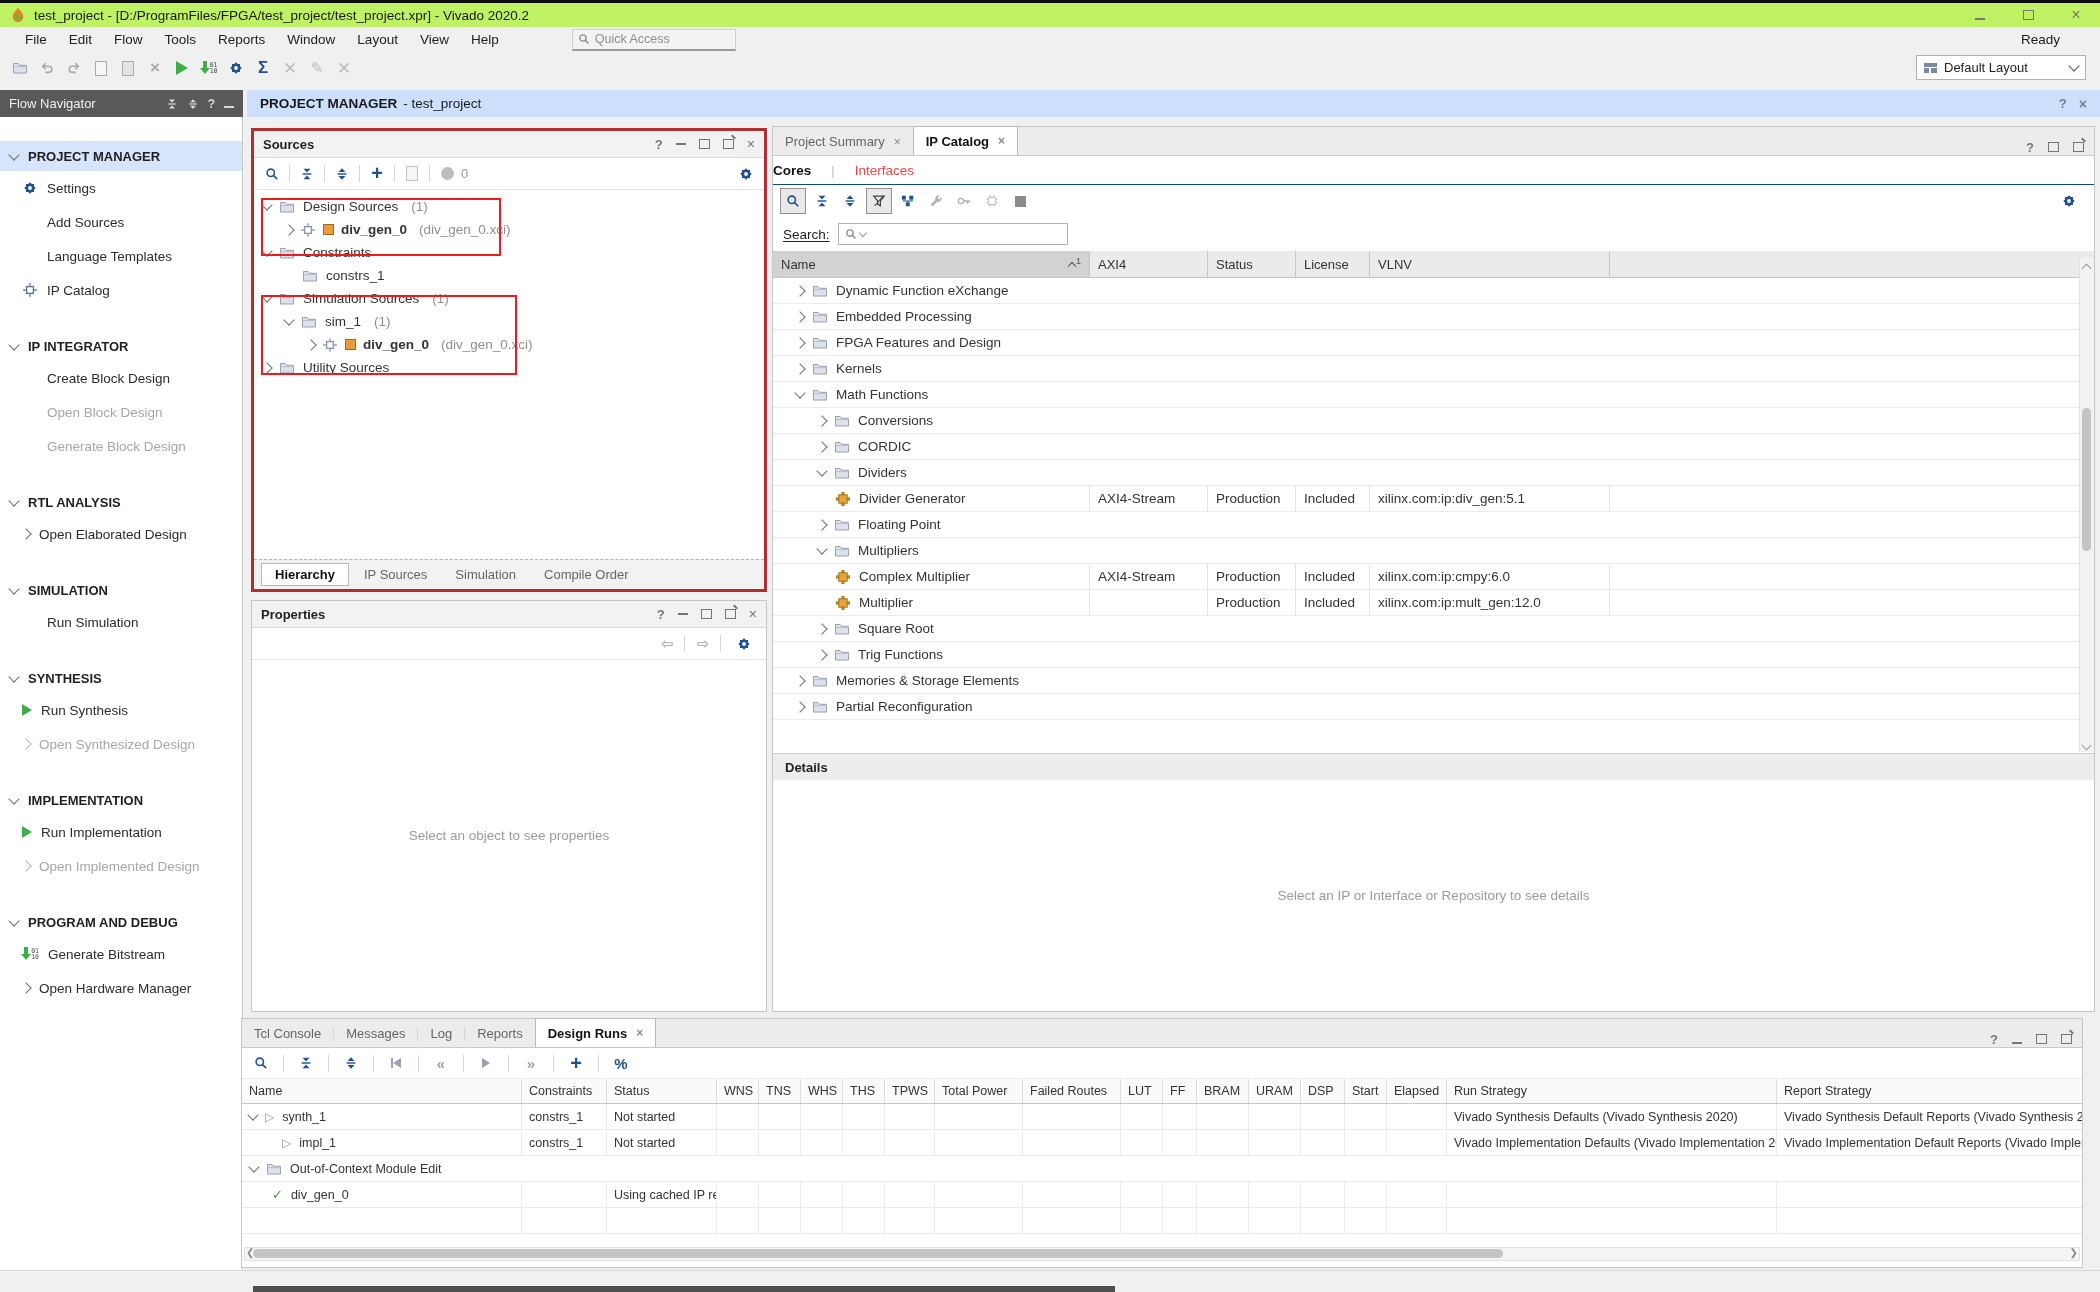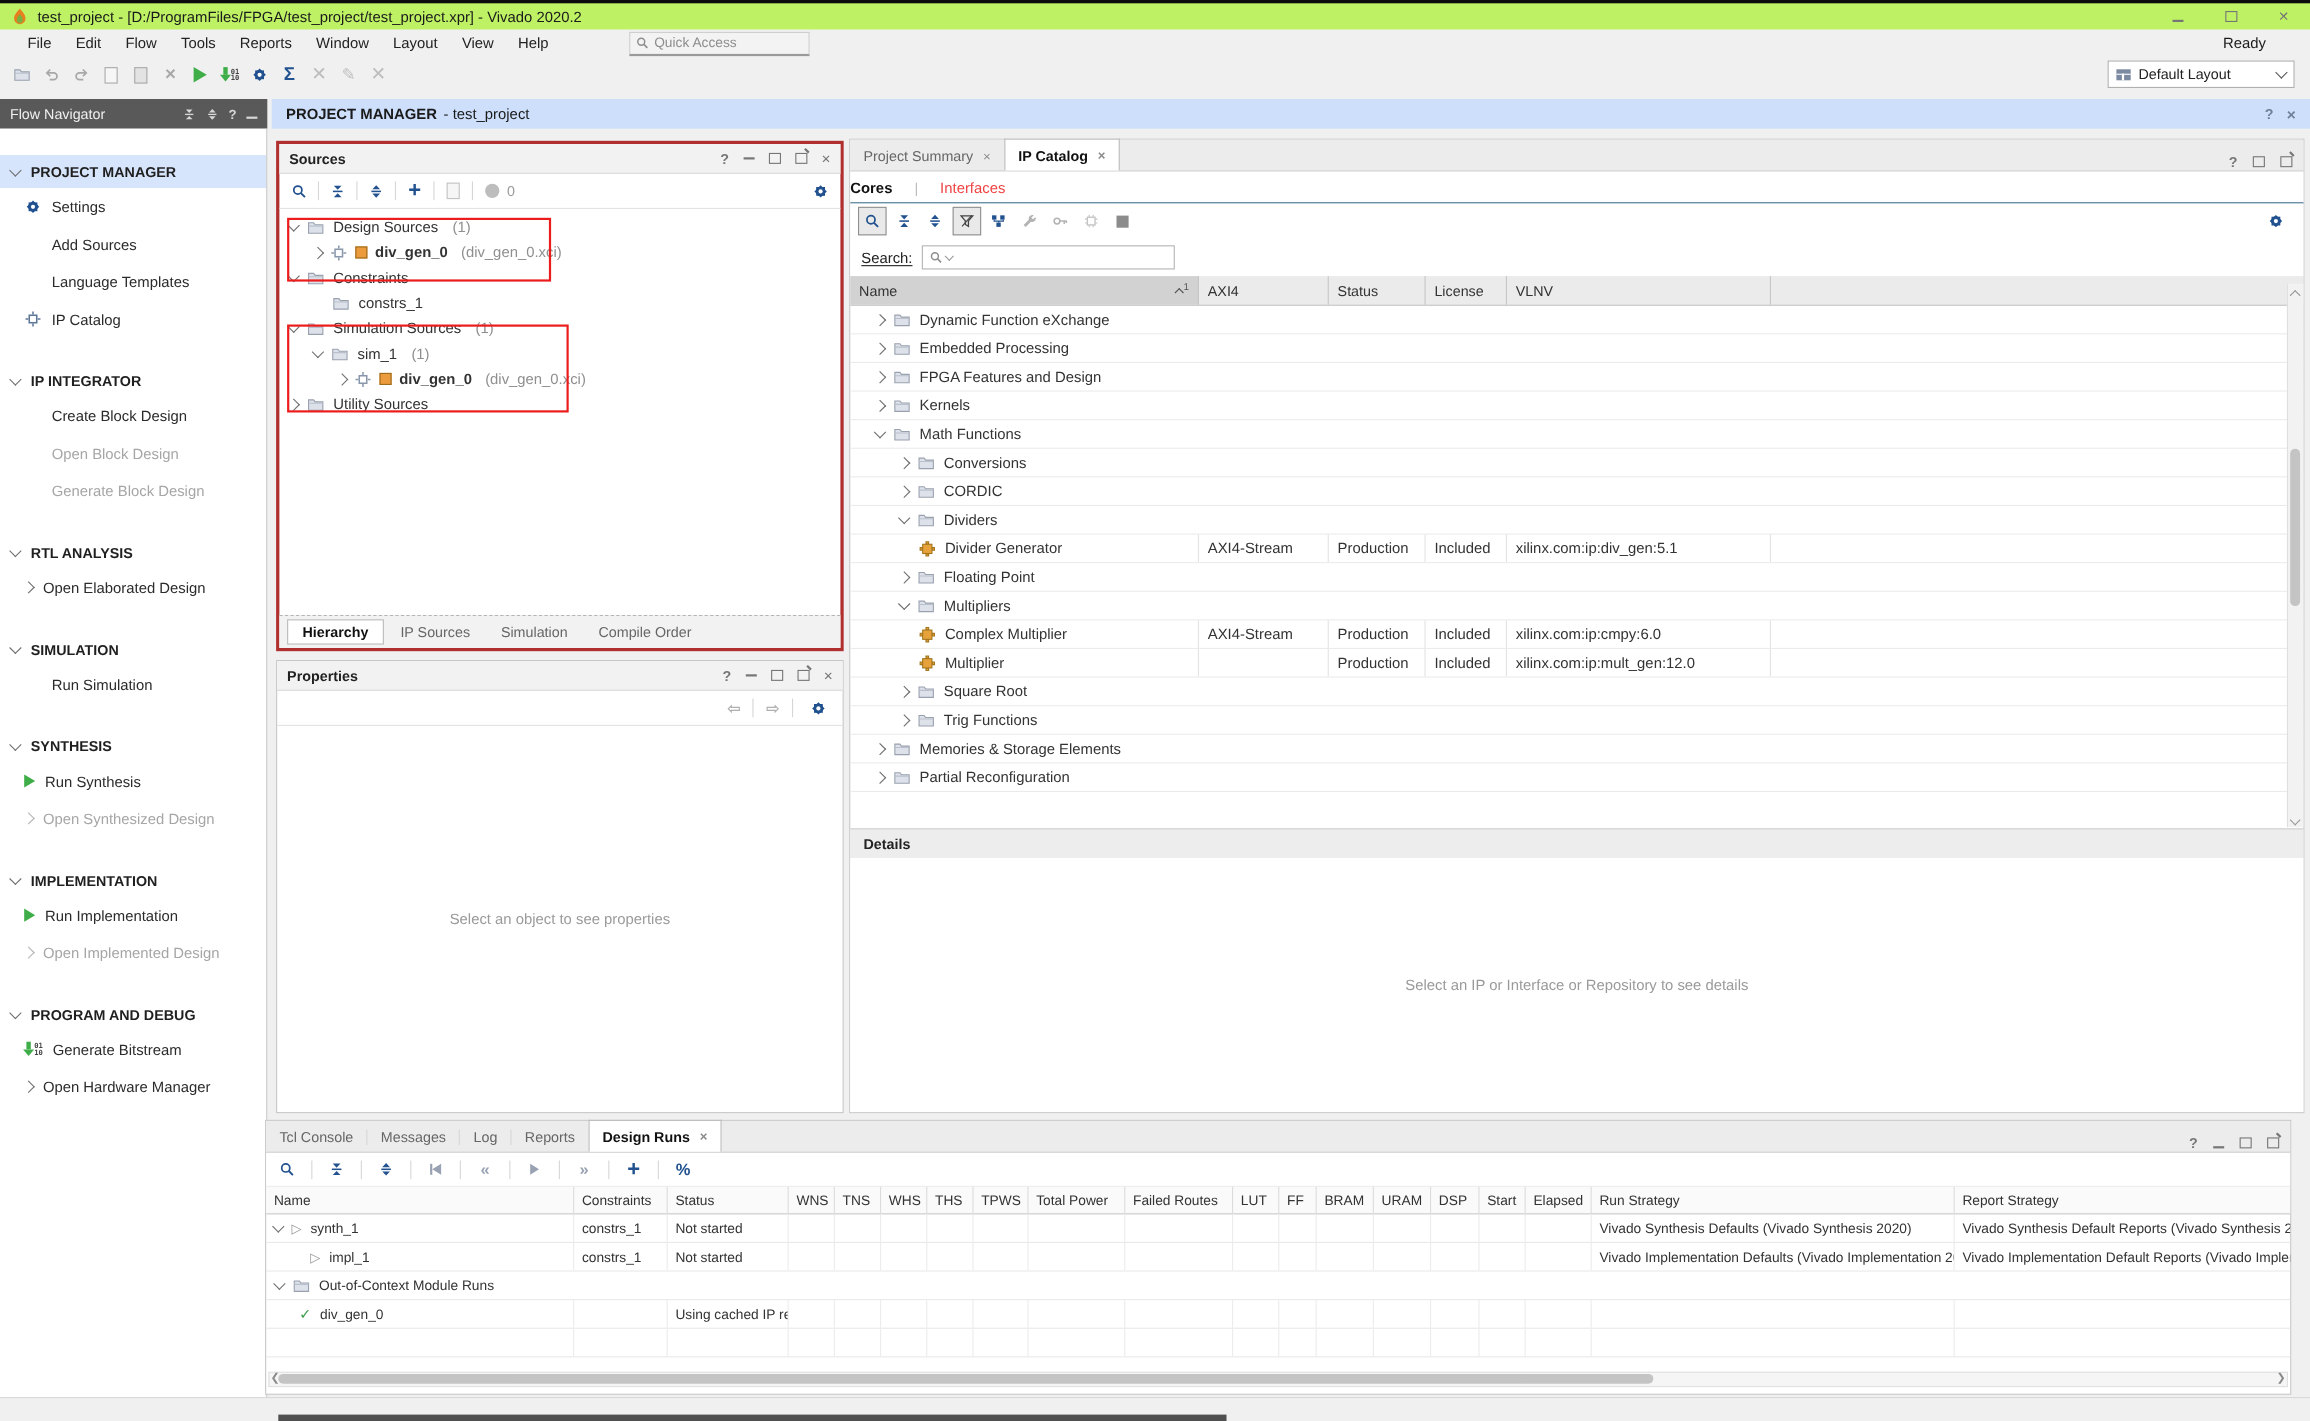--- a/index.html
+++ b/index.html
@@ -24,21 +24,21 @@
   .icobtn{width:24px;height:24px;display:flex;align-items:center;justify-content:center}
   .boxed{border:1px solid #8f8f8f;background:#e9e9e9}
   .winbox{display:inline-block;width:9px;height:8px;border:1.5px solid #767676}
   .winbar{display:inline-block;width:10px;height:2px;background:#767676}
   .floatbox{position:relative;display:inline-block;width:9px;height:8px;border:1.5px solid #767676}
   .floatbox:after{content:"";position:absolute;right:-3px;top:-4px;width:5px;height:2px;background:#767676;transform:rotate(45deg)}
   .xglyph{color:#767676;font-size:14px;line-height:14px}
   .bit{position:relative;width:17px;height:15px;display:inline-block}
   .bit .ar{position:absolute;left:2px;top:0;width:4px;height:7px;background:#3fae49}
   .bit .ar:after{content:"";position:absolute;left:-3px;top:7px;border-top:6px solid #3fae49;border-left:5px solid transparent;border-right:5px solid transparent}
-  .bit .dg{position:absolute;right:0;top:1px;font-size:6.5px;line-height:6.5px;color:#444;font-family:"DejaVu Sans Mono",monospace;font-weight:bold}
+  .bit .dg{position:absolute;right:0;top:1px;font-size:6.5px;line-height:6.5px;color:#444;font-family:"DejaVu Sans Mono",monospace;font-weight:normal}
   .docic{display:inline-block;width:10px;height:13px;border:1.6px solid #a9a9a9;background:#f6f6f6}
   .badge0{width:13px;height:13px;border-radius:50%;background:#bdbdbd;display:inline-block}
 
   
   .titlebar{left:0;top:0;right:0;height:27px;background:#bef264;border-top:3px solid #0c0c0c;display:flex;align-items:center;padding-left:10px;box-sizing:border-box}
   .titlebar .ttl{margin-left:8px;color:#1a1a1a;font-size:13.5px}
   .wctl{position:absolute;right:0;top:3px;height:24px;display:flex;align-items:center}
   .wctl>div{width:48px;text-align:center;color:#222}
 
   
@@ -1152,21 +1152,21 @@
     <div class="bc c18">
         <span>Vivado Implementation Default Reports (Vivado Implementation 2020)</span>
       </div>
   </div>
 
   <div class="grouprow">
     <span class="cv"></span>
     <svg class="i16">
         <use href="#sy-folder"></use>
       </svg>
-    <span>Out-of-Context Module Runs</span>
+    <span>Out-of-Context Module Edit</span>
   </div>
 
   <div class="brow">
     <div class="bc c0" style="gap:8px;padding-left:30px">
         <span class="check">✓</span>
         <span>div_gen_0</span>
       </div>
     <div class="bc c1"></div>
     <div class="bc c2">
         <span>Using cached IP results</span>

